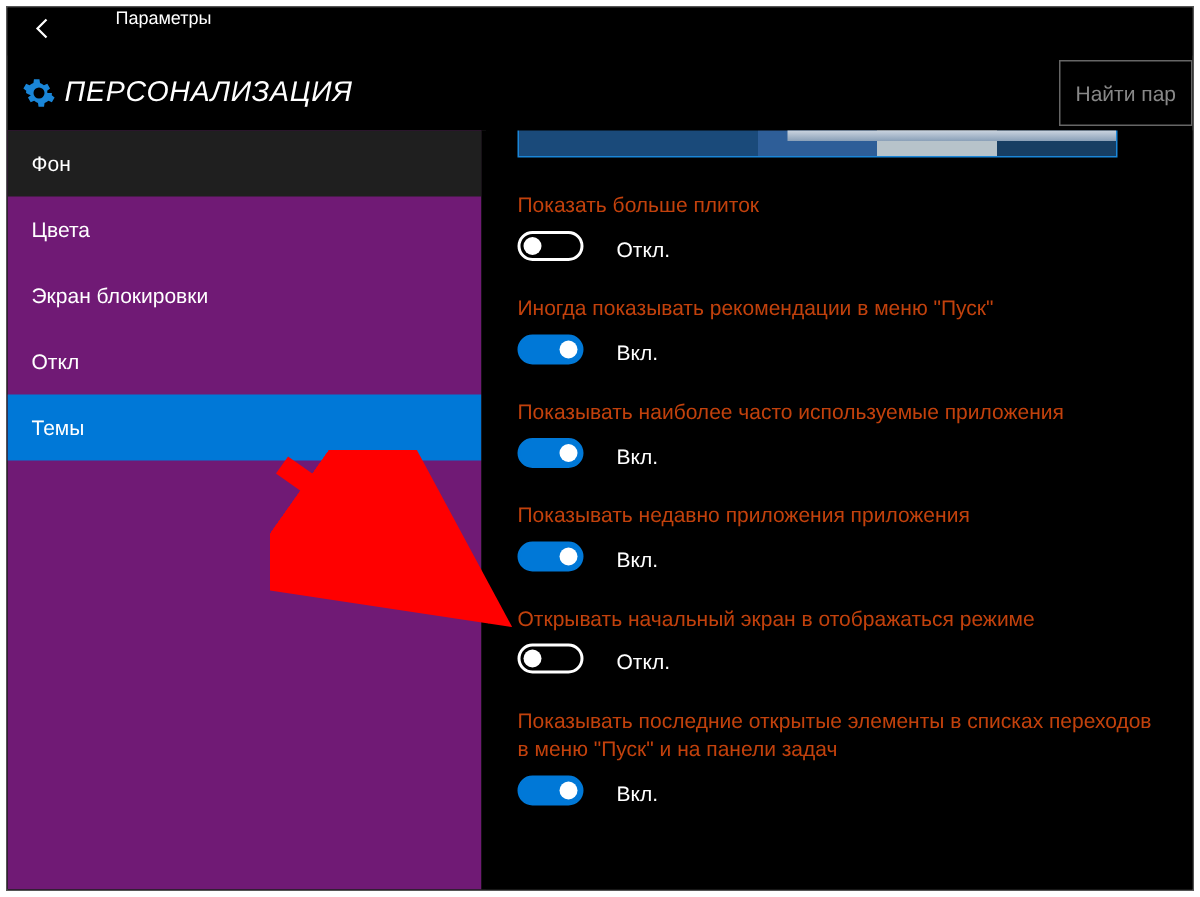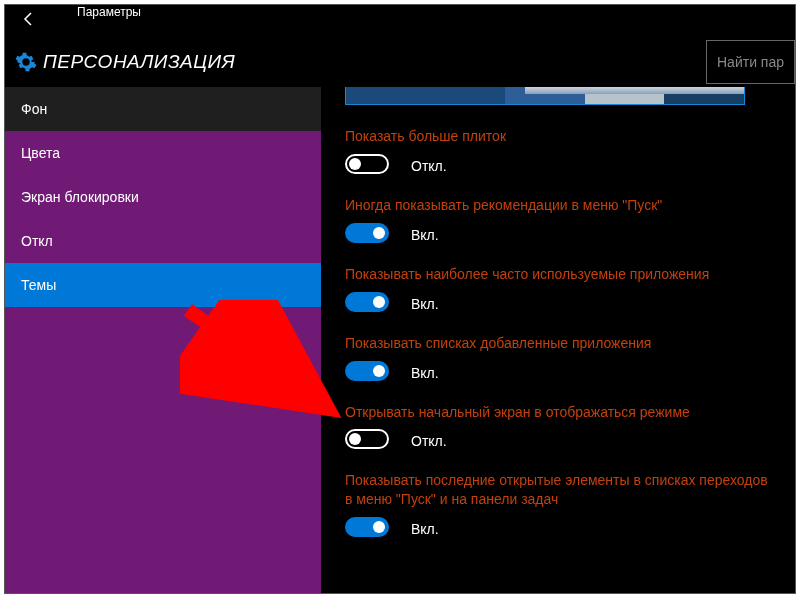--- a/index.html
+++ b/index.html
@@ -208,21 +208,21 @@
         <div class="setting-label">Показывать наиболее часто используемые приложения</div>
         <div class="toggle-row">
           <div class="toggle on">
               <div class="knob"></div>
             </div>
           <div class="state-text">Вкл.</div>
         </div>
       </div>
 
       <div class="setting">
-        <div class="setting-label">Показывать списках добавленные приложения</div>
+        <div class="setting-label">Показывать недавно приложения приложения</div>
         <div class="toggle-row">
           <div class="toggle on">
               <div class="knob"></div>
             </div>
           <div class="state-text">Вкл.</div>
         </div>
       </div>
 
       <div class="setting">
         <div class="setting-label">Открывать начальный экран в отображаться режиме</div>

